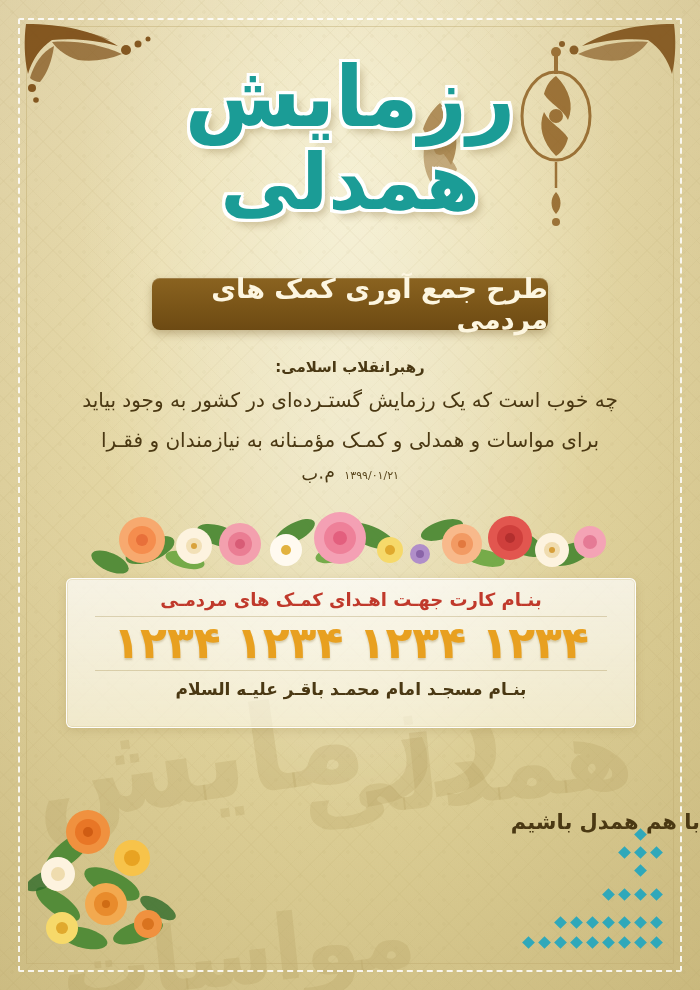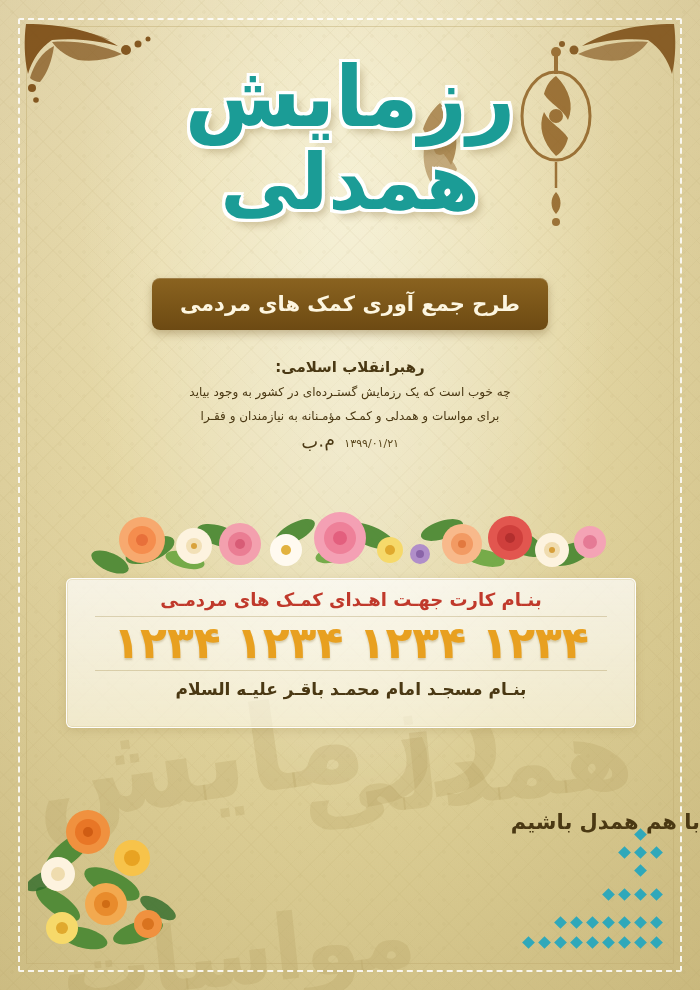--- a/index.html
+++ b/index.html
@@ -142,21 +142,21 @@
     height: 52px;
     background: linear-gradient(180deg, #8a6320 0%, #7a5518 55%, #6d4a13 100%);
     border-radius: 8px;
     box-shadow: 0 4px 8px rgba(110,80,30,0.35), inset 0 1px 0 rgba(255,255,255,0.18);
     display: flex;
     align-items: center;
     justify-content: center;
   }
   .ribbon span {
     color: #fdf6e0;
-    font-size: 21px;
+    font-size: 27px;
     font-weight: bold;
     direction: rtl;
   }
 
   
   .quote {
     position: absolute;
     left: 70px;
     right: 70px;
     top: 358px;
@@ -164,21 +164,21 @@
     direction: rtl;
     color: #4c3a16;
   }
   .quote-head {
     font-size: 15px;
     font-weight: bold;
     margin-bottom: 4px;
     color: #4a3813;
   }
   .quote-line {
-    font-size: 12px;
+    font-size: 20px;
     line-height: 2.0;
     letter-spacing: 0.5px;
     color: #4a3813;
   }
   .signature {
     margin-top: 2px;
     text-align: center;
     font-size: 11px;
     color: #5a471d;
     direction: rtl;

